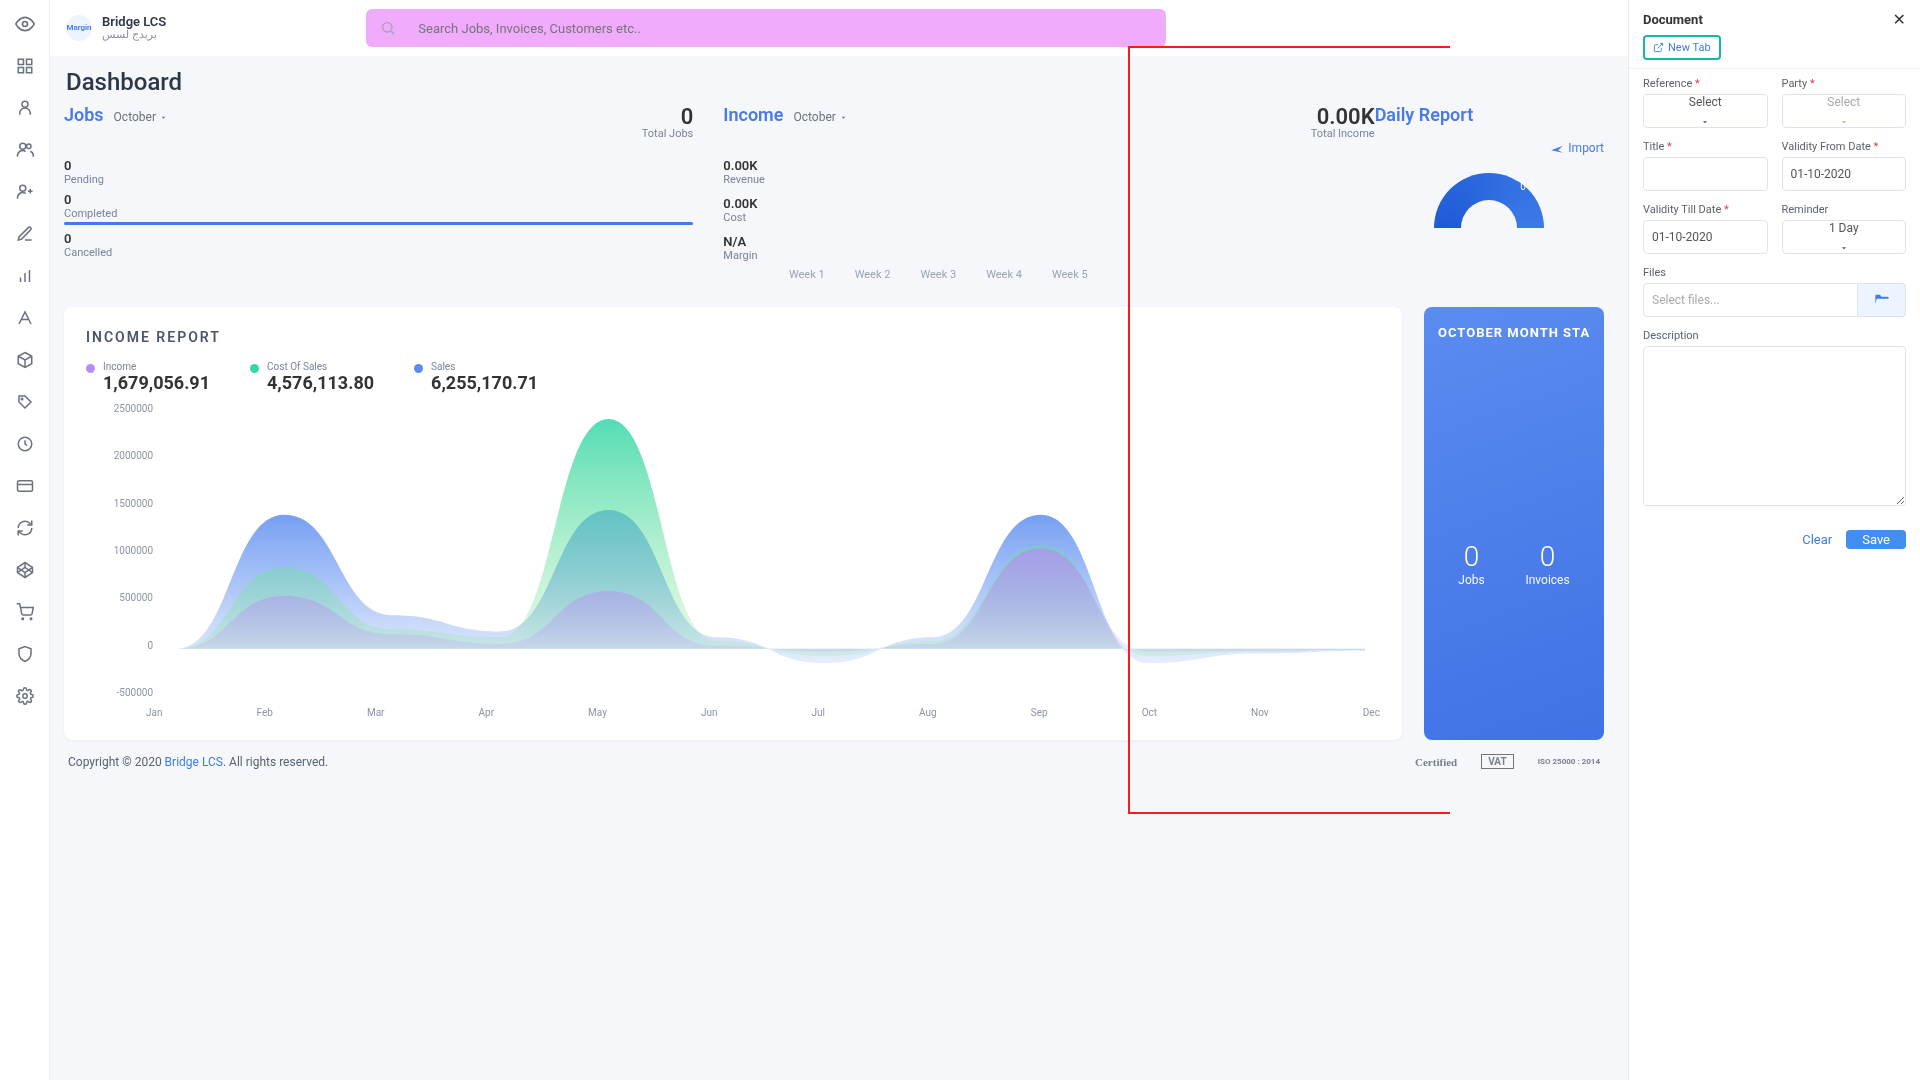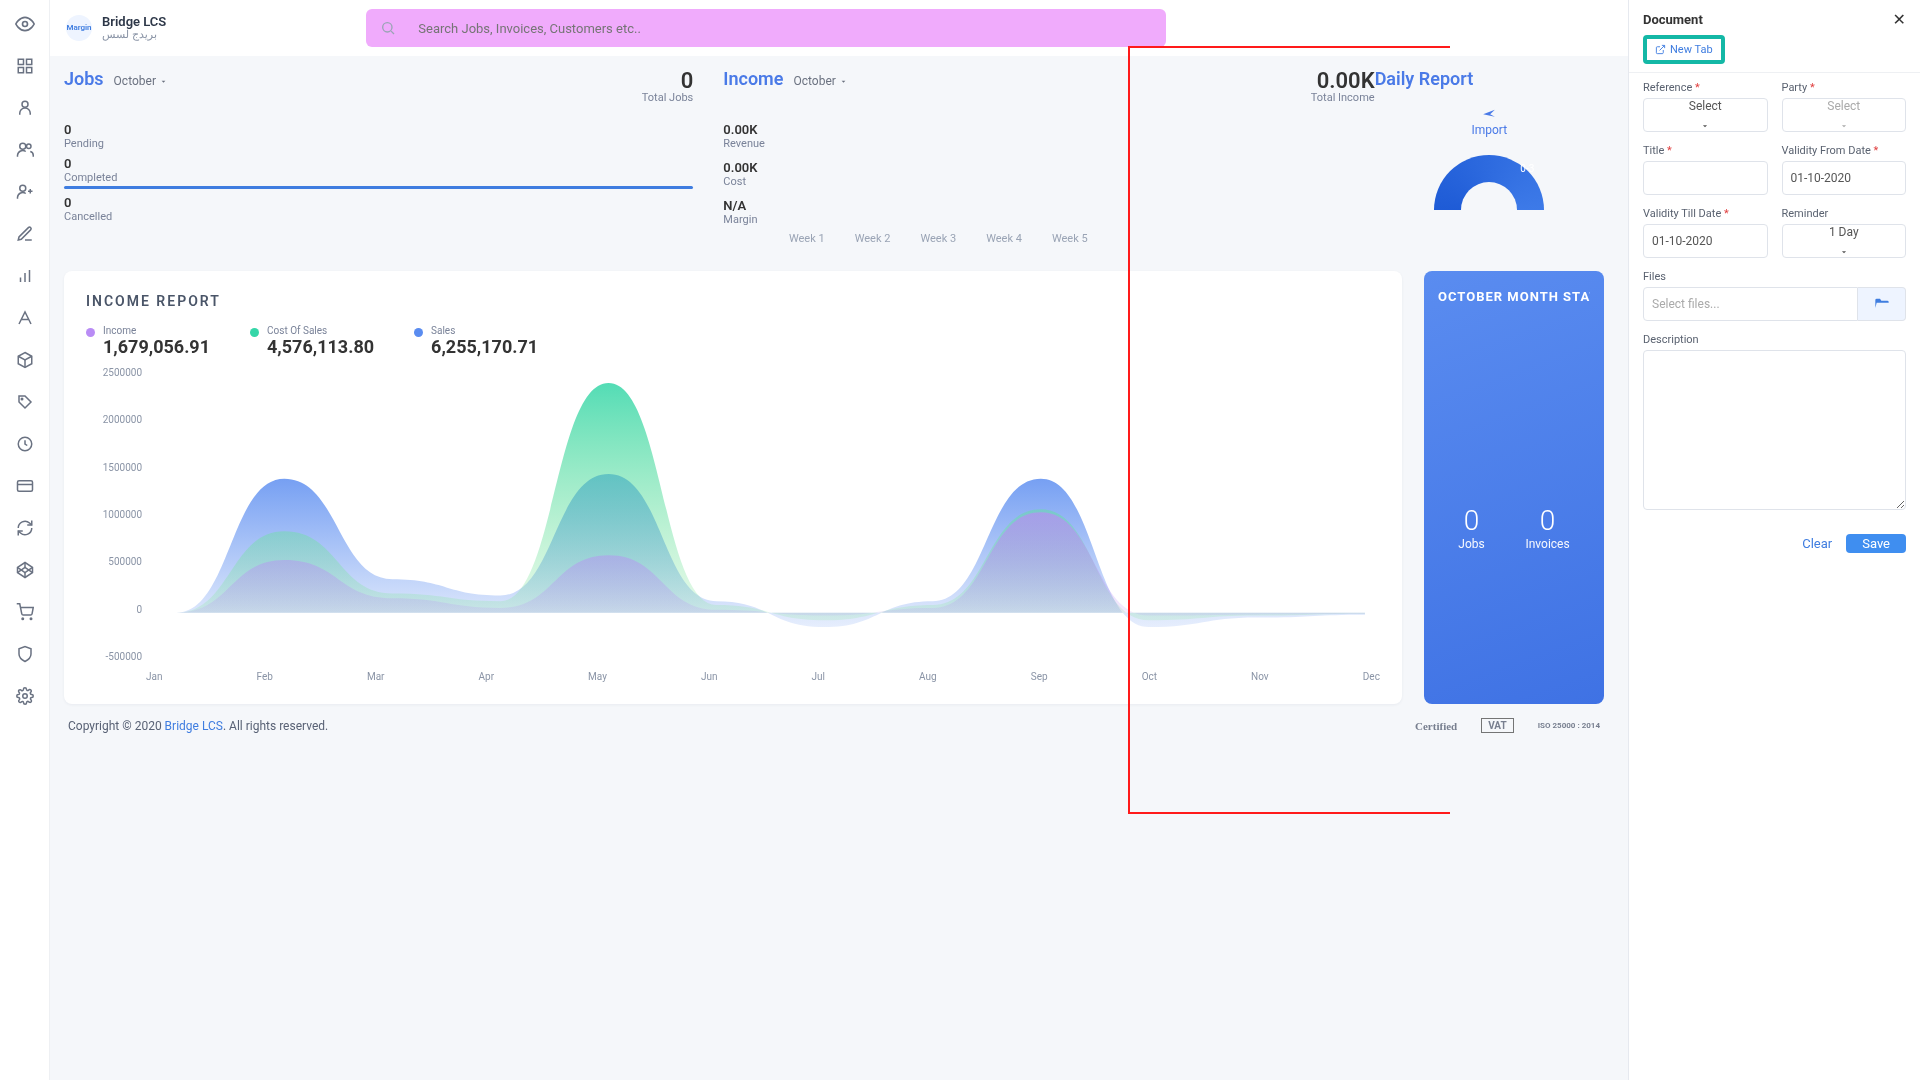--- a/index.html
+++ b/index.html
@@ -42,21 +42,21 @@
 .income-block { padding-left:4px; }
 .income-top { display:flex; justify-content:space-between; align-items:flex-start; }
 .income-nums { margin-top:18px; display:flex; gap:24px; }
 .income-mini { display:flex; flex-direction:column; gap:10px; }
 .income-mini .v { font-size:13px; font-weight:600; }
 .income-mini .l { font-size:11px; color:#7a8399; }
 .weeks { display:flex; gap:30px; font-size:11px; color:#9aa4b5; margin-top:110px; }
 
 .daily { }
 .daily h3 { color:#4a7ae7; font-size:18px; font-weight:600; }
-.import { color:#4a7ae7; font-size:12px; display:flex; align-items:center; gap:4px; justify-content:flex-end; margin-top:16px; cursor:pointer;flex-direction:column; }
+.import { color:#4a7ae7; font-size:12px; display:flex; align-items:center; gap:4px; justify-content:flex-end; margin-top:16px; cursor:pointer; }
 .gauge { width:110px; height:55px; margin:18px auto 0; position:relative; border-top-left-radius:110px; border-top-right-radius:110px; background:conic-gradient(from -90deg at 50% 100%, #1e5bd6 0deg, #3d7ae8 180deg, transparent 180deg); }
 .gauge::after { content:""; position:absolute; left:50%; bottom:0; transform:translateX(-50%); width:56px; height:28px; background:#f5f7fa; border-top-left-radius:56px; border-top-right-radius:56px; }
 .gauge-lbl { position:absolute; right:10px; top:8px; font-size:10px; color:#fff; z-index:2; }
 
 .two-col { display:grid; grid-template-columns:1fr 180px; gap:22px; margin-top:26px; }
 .panel { background:#fff; border-radius:8px; padding:22px; box-shadow:0 1px 3px rgba(40,50,80,.06); }
 .panel-title { font-size:14px; letter-spacing:2px; color:#4a5568; font-weight:600; margin-bottom:16px; }
 .legend { display:flex; gap:40px; margin-bottom:10px; }
 .legend-item { display:flex; align-items:flex-start; gap:8px; }
 .legend-dot { width:9px; height:9px; border-radius:50%; margin-top:3px; }
@@ -65,35 +65,35 @@
 .legend-val { font-size:18px; font-weight:700;text-align:right; }
 
 .month-card { background:linear-gradient(160deg,#5a8cf0,#3f72e4); color:#fff; border-radius:8px; padding:18px 14px; display:flex; flex-direction:column; }
 .month-title { font-size:13px; font-weight:700; letter-spacing:1px; white-space:nowrap; overflow:hidden; }
 .month-stats { display:flex; justify-content:space-around; margin-top:200px; text-align:center; }
 .month-stats .n { font-size:28px; font-weight:300; }
 .month-stats .t { font-size:12px; opacity:.95; }
 
 .chart-wrap { position:relative; }
 .chart-svg { width:100%; height:300px; }
-.y-axis-labels { position:absolute; left:4px; top:0; bottom:20px; display:flex; flex-direction:column; justify-content:space-between; font-size:10px; color:#8a94a6; text-align:right; width:52px; }
+.y-axis-labels { position:absolute; left:15px; top:0; bottom:20px; display:flex; flex-direction:column; justify-content:space-between; font-size:10px; color:#8a94a6; text-align:right; width:52px; }
 .x-axis-labels { display:flex; justify-content:space-between; font-size:10px; color:#8a94a6; padding-left:60px; margin-top:4px; }
 
 .footer { display:flex; justify-content:space-between; align-items:center; padding:14px 4px 4px; font-size:12px; color:#596275; }
 .footer a { color:#3f7de0; text-decoration:none; }
 .certs { display:flex; gap:24px; opacity:.8; align-items:center; font-size:11px; }
 .cert-badge { border:1px solid #555; padding:1px 6px; font-size:10px; font-weight:700; }
 
 
 .rpanel { width:292px; background:#fff; border-left:1px solid #e6e9ef; display:flex; flex-direction:column; }
 .rpanel-head { display:flex; justify-content:space-between; align-items:center; padding:10px 14px 6px; }
 .rpanel-head h4 { font-size:13px; font-weight:700; }
 .close-x { cursor:pointer; font-size:16px; color:#333; }
 .newtab-row { padding:0 14px 6px; }
-.newtab { border:4px solid #14b8a6; color:#3f7de0; background:#fff; border-radius:4px; font-size:11px; padding:4px 8px; display:inline-flex; align-items:center; gap:4px; cursor:pointer; }
+.newtab { border:2px solid #14b8a6; color:#3f7de0; background:#fff; border-radius:4px; font-size:11px; padding:4px 8px; display:inline-flex; align-items:center; gap:4px; cursor:pointer; }
 .rp-sep { height:1px; background:#eef0f3; margin:2px 0 8px; }
 .form { padding:0 14px; display:grid; grid-template-columns:1fr 1fr; gap:12px 14px; }
 .ff { display:flex; flex-direction:column; gap:4px; }
 .ff-full { grid-column:1 / -1; }
 .ff label { font-size:11px; color:#5a6270; }
 .req { color:#e04040; }
 .fc { border:1px solid #dfe3ea; border-radius:4px; height:34px; padding:0 8px; font-size:12px; color:#555; background:#fff; display:flex; align-items:center; justify-content:space-between; }
 .fc.sel { cursor:pointer;flex-direction:column; }
 .fc input { border:none; outline:none; width:100%; font-size:12px; }
 .file-row { display:flex; }
@@ -241,20 +241,21 @@
       <div class="search">
         <svg width="16" height="16" viewBox="0 0 24 24" fill="none" stroke="currentColor" stroke-width="2">
             <circle cx="11" cy="11" r="7"></circle>
             <line x1="21" y1="21" x2="16.65" y2="16.65"></line>
           </svg>
         <input placeholder="Search Jobs, Invoices, Customers etc.." style="">
       </div>
     </div>
 
     <div class="content">
+      <div class="page-title">Dashboard</div>
 
       <div class="cards-row">
 
         <div class="jobs-block">
           <div class="jobs-top">
             <div class="card-head">
               <h3>Jobs</h3>
               <span class="mon-sel">
                   <span>October</span>
                   <svg width="9" height="9" viewBox="0 0 24 24" fill="currentColor">

